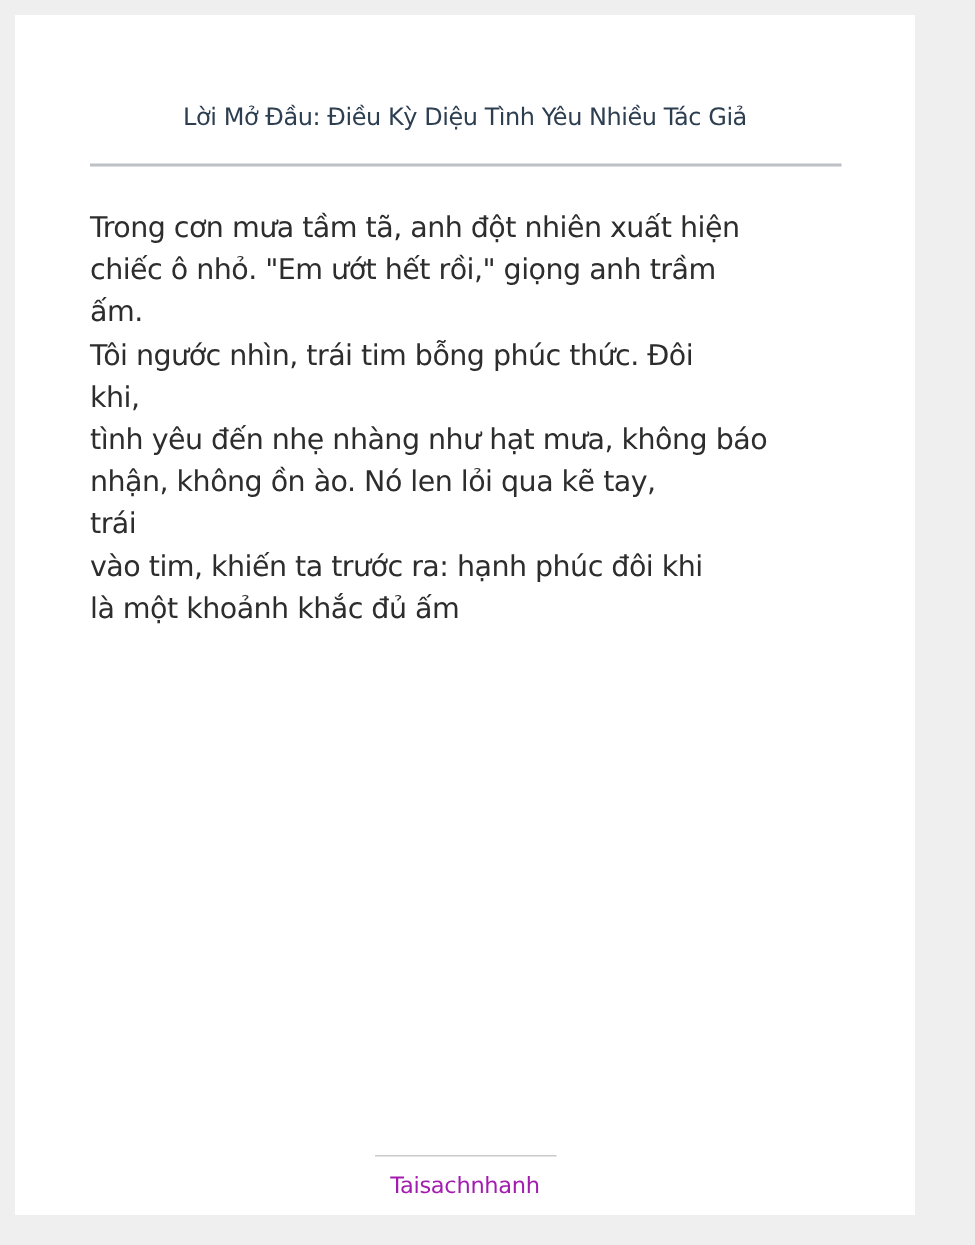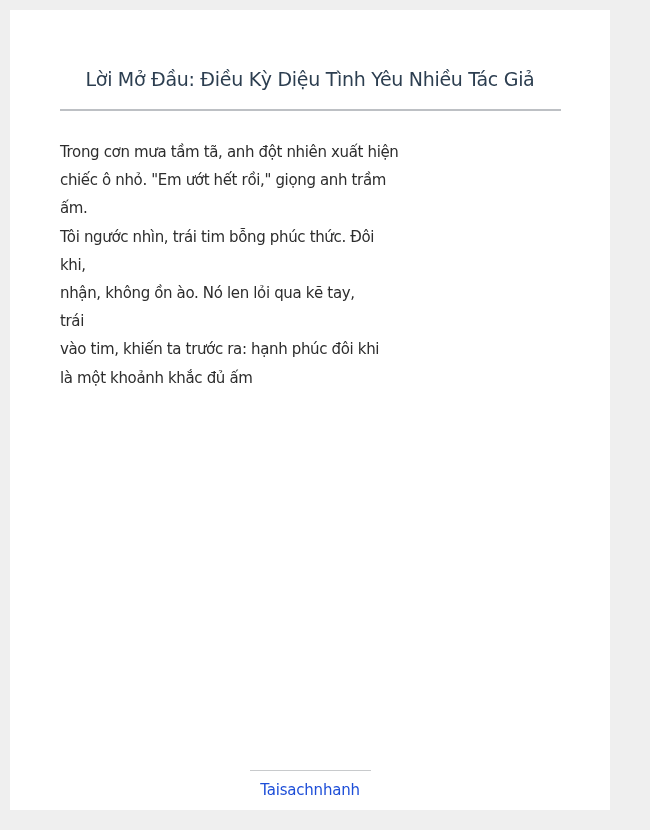--- a/index.html
+++ b/index.html
@@ -21,41 +21,41 @@
       width: 600px;
       height: 800px;
       background: #ffffff;
     }
     .title {
       position: absolute;
       left: 50px;
       top: 58px;
       width: 500px;
       text-align: center;
-      font-size: 19px;
+      font-size: 16px;
       color: #2c3e50;
       letter-spacing: -0.3px;
       white-space: nowrap;
       margin: 0;
       font-weight: normal;
     }
     .title-divider {
       position: absolute;
       left: 50px;
       top: 99px;
       width: 501px;
       height: 2px;
       background: #bdc0c4;
     }
     .body-text {
       position: absolute;
       left: 50px;
       top: 128px;
       width: 360px;
-      font-size: 15px;
+      font-size: 19px;
       line-height: 28.2px;
       color: #2d2d2d;
       letter-spacing: -0.35px;
     }
     .body-text .line {
       display: block;
       white-space: nowrap;
     }
     .footer-divider {
       position: absolute;
@@ -65,37 +65,38 @@
       height: 1px;
       background: #c8cacc;
     }
     .footer-text {
       position: absolute;
       left: 200px;
       top: 771px;
       width: 200px;
       text-align: center;
       font-size: 15px;
-      color: #1d4ed8;
+      color: #a21caf;
       letter-spacing: -0.2px;
     }
   </style>
 </head>
 <body>
 
 <div class="page">
   <h1 class="title">Lời Mở Đầu: Điều Kỳ Diệu Tình Yêu Nhiều Tác Giả</h1>
   <div class="title-divider"></div>
 
   <div class="body-text">
     <span class="line">Trong cơn mưa tầm tã, anh đột nhiên xuất hiện</span>
     <span class="line">chiếc ô nhỏ. "Em ướt hết rồi," giọng anh trầm</span>
     <span class="line">ấm.</span>
     <span class="line">Tôi ngước nhìn, trái tim bỗng phúc thức. Đôi</span>
     <span class="line">khi,</span>
+    <span class="line">tình yêu đến nhẹ nhàng như hạt mưa, không báo</span>
     <span class="line">nhận, không ồn ào. Nó len lỏi qua kẽ tay,</span>
     <span class="line">trái</span>
     <span class="line">vào tim, khiến ta trước ra: hạnh phúc đôi khi</span>
     <span class="line">là một khoảnh khắc đủ ấm</span>
   </div>
 
   <div class="footer-divider"></div>
   <div class="footer-text">Taisachnhanh</div>
 </div>
 

